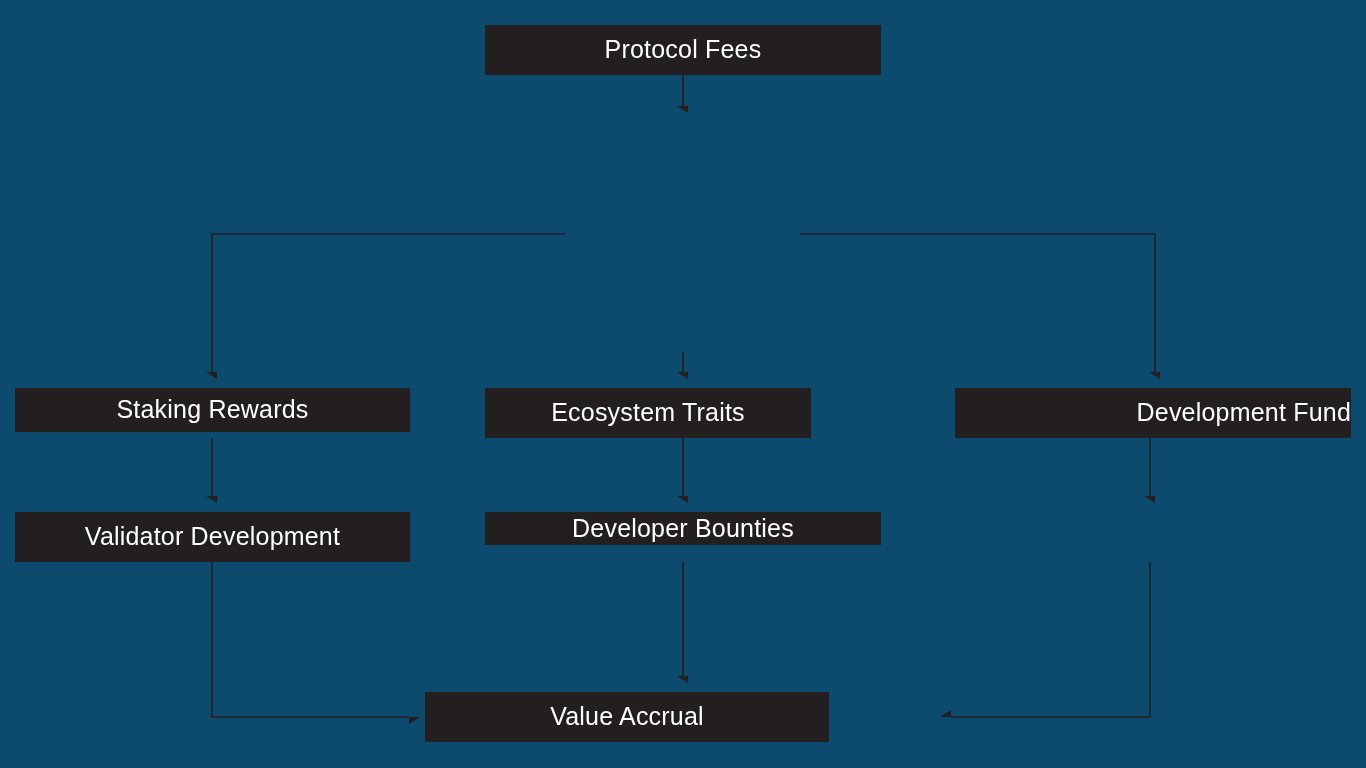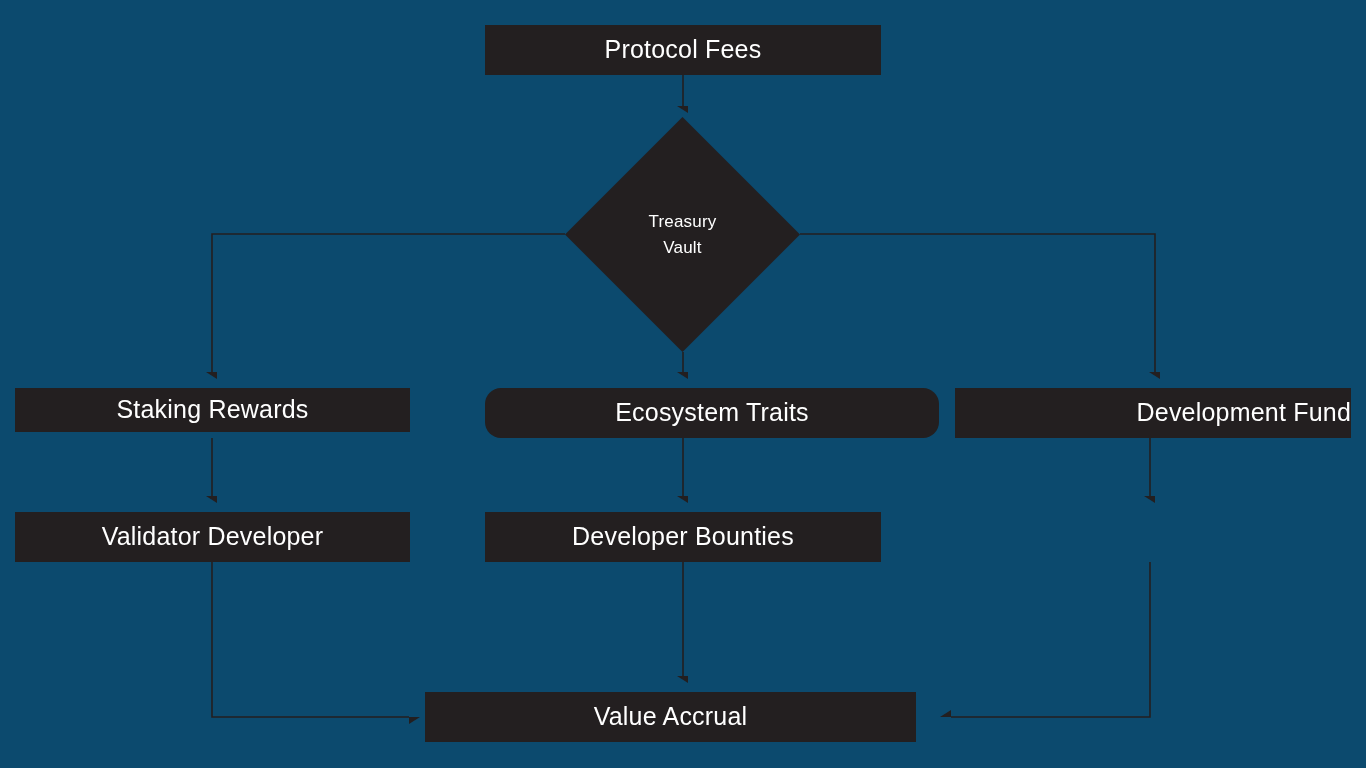--- a/index.html
+++ b/index.html
@@ -104,44 +104,39 @@
       <path d="M 683 562 L 683 676" marker-end="url(#arrow-down)" stroke="#231F20"></path>
 
       <path d="M 1150 562 L 1150 717 L 951 717" marker-end="url(#arrow-right)" stroke="#231F20"></path>
     </g>
   </svg>
 
   <div class="node node-box" style="left: 485px; top: 25px; width: 396px; height: 50px; background: rgb(35, 31, 32); color: rgb(255, 255, 255);">
     <span class="node-label">Protocol Fees</span>
   </div>
 
-  <div class="node node-diamond" style="left: 565px; top: 117px; width: 235px; height: 235px; color: rgb(255, 255, 255);">
-    <span class="diamond-shape" style="background: rgb(35, 31, 32);"></span>
-    <span class="node-label">Treasury
-Vault</span>
-  </div>
 
   <div class="node node-box" style="left: 15px; top: 388px; width: 395px; height: 44px; background: rgb(35, 31, 32); color: rgb(255, 255, 255);">
     <span class="node-label">Staking Rewards</span>
   </div>
 
-  <div class="node node-box" style="left: 485px; top: 388px; width: 454px; height: 50px; background: rgb(35, 31, 32); color: rgb(255, 255, 255); border-radius: 16px;">
+  <div class="node node-box" style="left: 485px; top: 388px; width: 326px; height: 50px; background: rgb(35, 31, 32); color: rgb(255, 255, 255);">
     <span class="node-label">Ecosystem Traits</span>
   </div>
 
   <div class="node node-box" style="left: 955px; top: 388px; width: 396px; height: 50px; background: rgb(35, 31, 32); color: rgb(255, 255, 255); justify-content: flex-end;">
     <span class="node-label">Development Fund</span>
   </div>
 
   <div class="node node-box" style="left: 15px; top: 512px; width: 395px; height: 50px; background: rgb(35, 31, 32); color: rgb(255, 255, 255);">
-    <span class="node-label">Validator Developer</span>
+    <span class="node-label">Validator Development</span>
   </div>
 
-  <div class="node node-box" style="left: 485px; top: 512px; width: 396px; height: 50px; background: rgb(35, 31, 32); color: rgb(255, 255, 255);">
+  <div class="node node-box" style="left: 485px; top: 512px; width: 396px; height: 33px; background: rgb(35, 31, 32); color: rgb(255, 255, 255);">
     <span class="node-label">Developer Bounties</span>
   </div>
 
 
-  <div class="node node-box" style="left: 425px; top: 692px; width: 491px; height: 50px; background: rgb(35, 31, 32); color: rgb(255, 255, 255);">
+  <div class="node node-box" style="left: 425px; top: 692px; width: 404px; height: 50px; background: rgb(35, 31, 32); color: rgb(255, 255, 255);">
     <span class="node-label">Value Accrual</span>
   </div>
 
 </div>
 
 </body></html>

